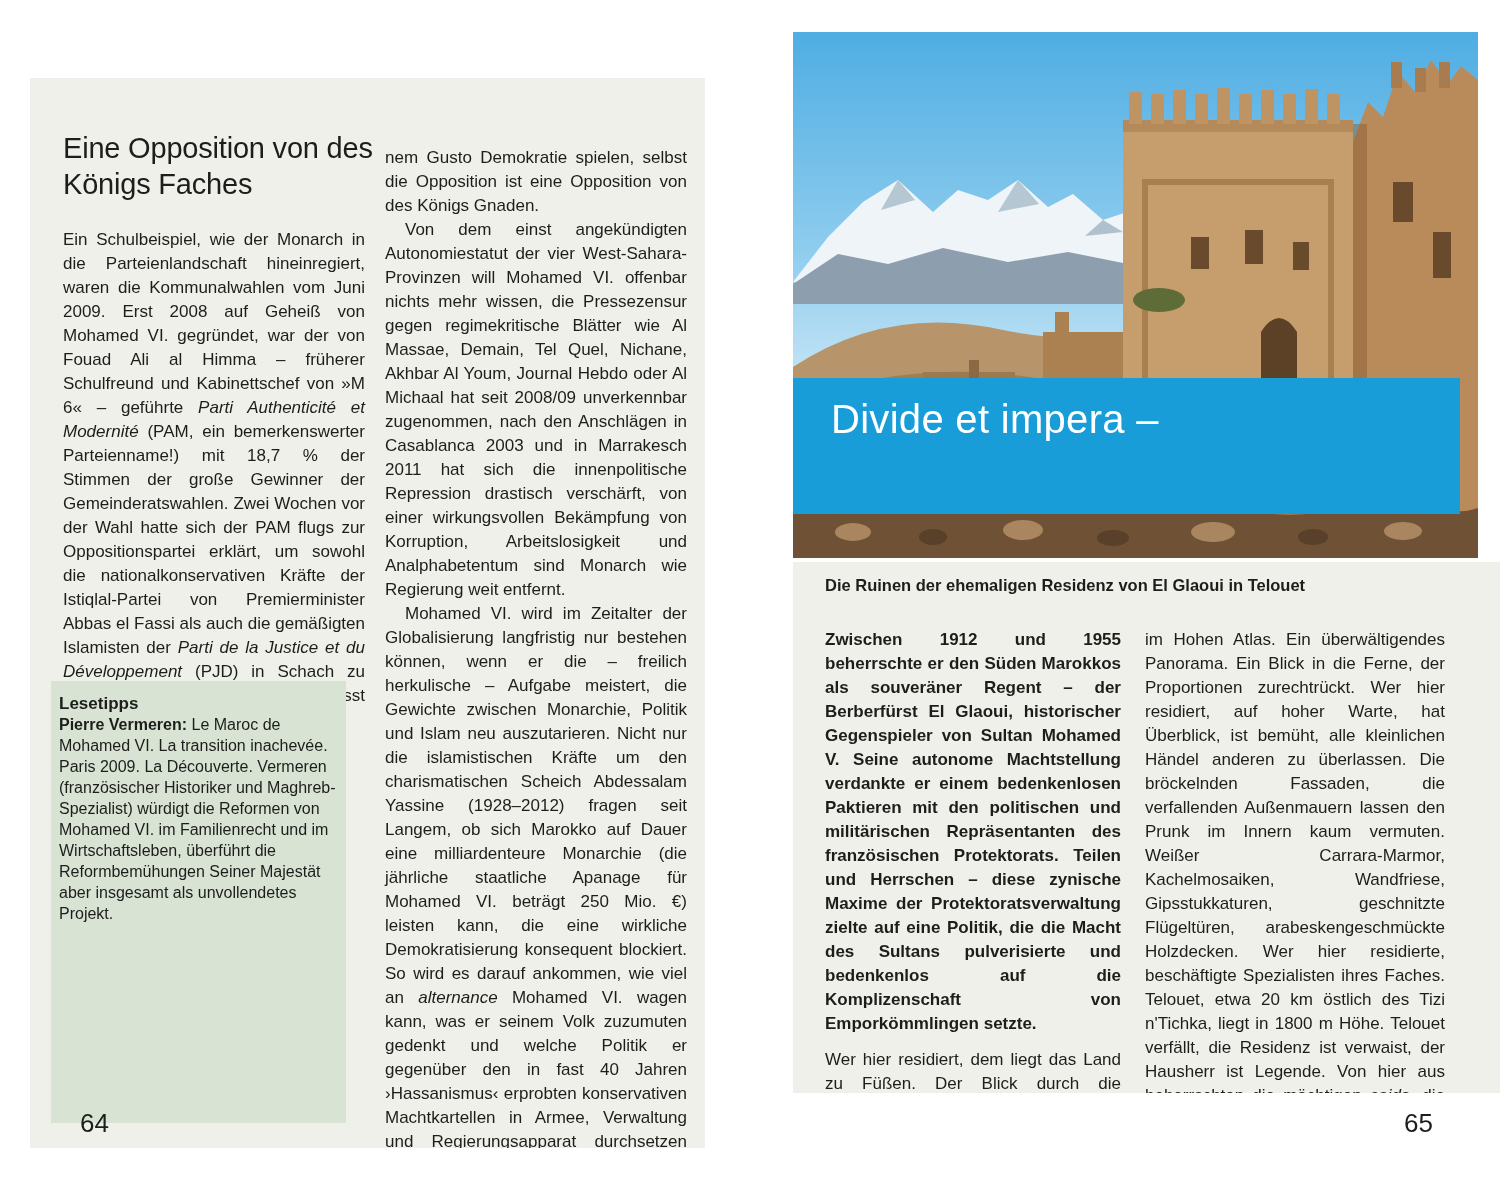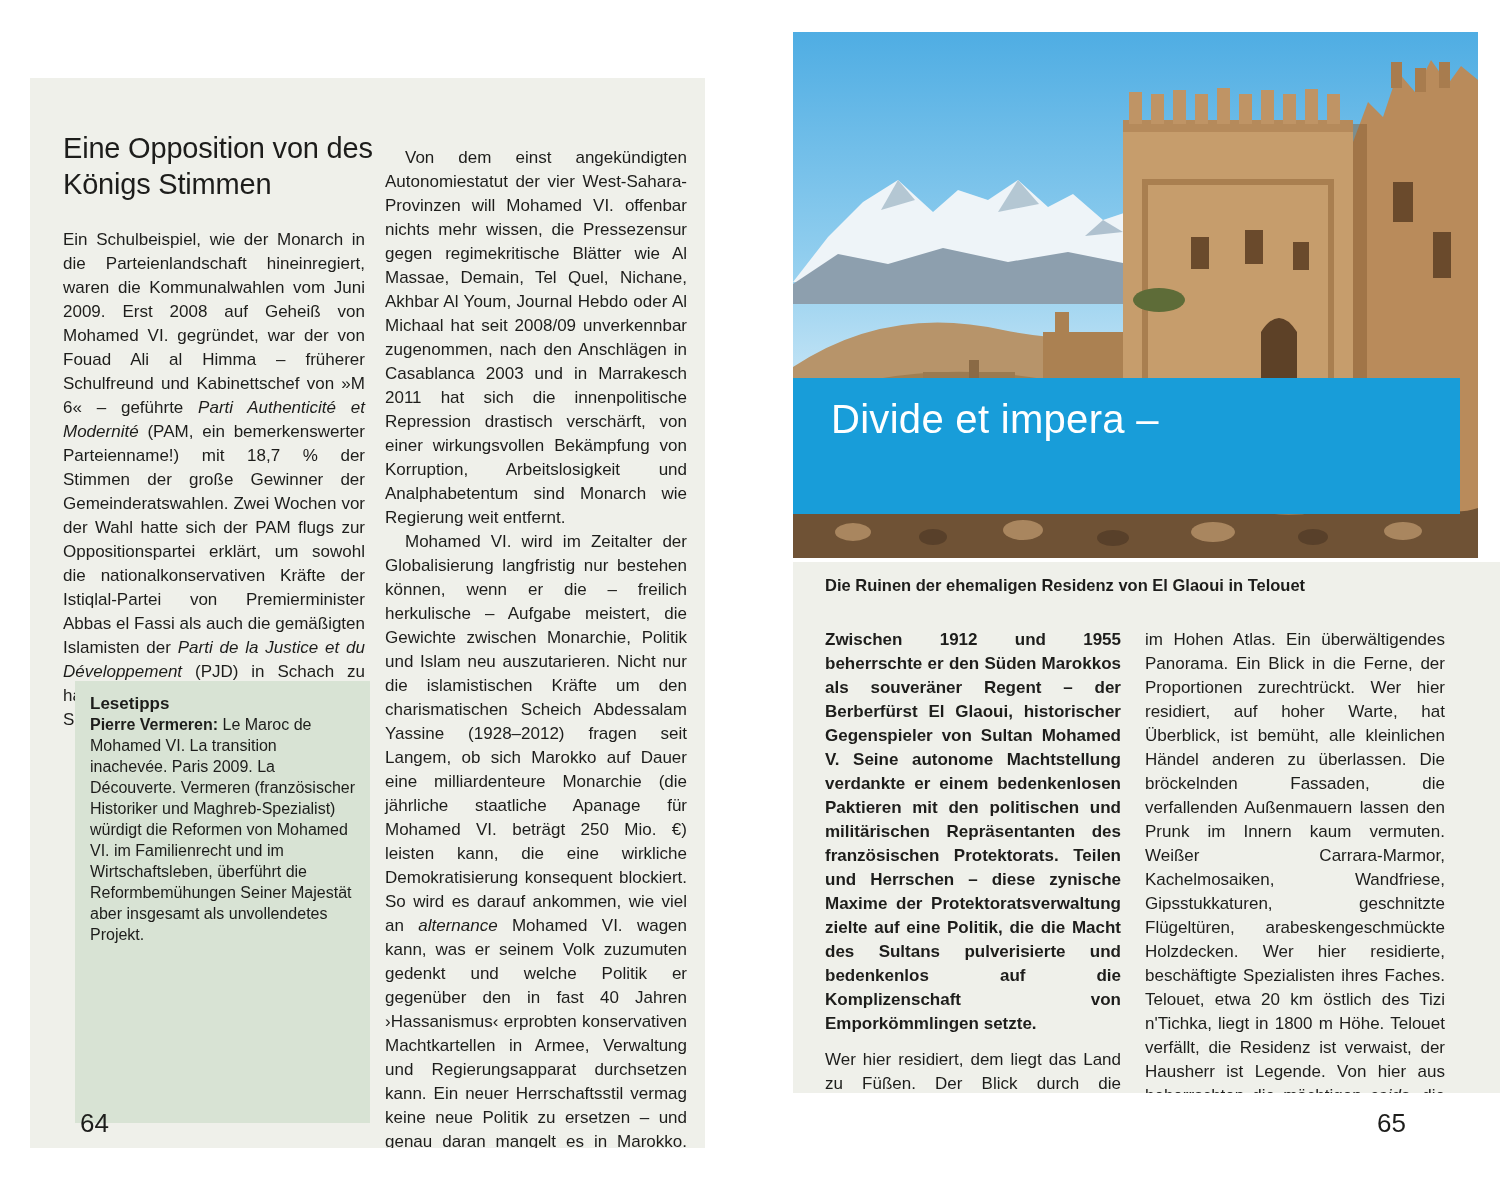--- a/index.html
+++ b/index.html
@@ -14,47 +14,48 @@
   .col p{margin:0;text-align:justify;hyphens:auto;-webkit-hyphens:auto;}
   .c1{left:33px;top:150px;width:302px;}
   .c2{left:355px;top:68px;width:302px;}
   .r1{left:32px;top:66px;width:296px;}
   .r2{left:352px;top:66px;width:300px;}
   .ind{text-indent:20px;}
   .gap{margin-top:12px !important;}
   .lead{font-weight:bold;}
   .it{font-style:italic;}
   .bd{font-weight:bold;}
-  .tips{position:absolute;left:45px;top:603px;width:295px;height:442px;background:#d8e3d4;
-        box-sizing:border-box;padding:12px 15px;font-size:16px;line-height:21px;overflow:hidden;}
+  .tips{position:absolute;left:21px;top:603px;width:295px;height:442px;background:#d8e3d4;
+        box-sizing:border-box;padding:12px 8px;font-size:16px;line-height:21px;overflow:hidden;}
   .tips p{margin:0;text-align:left;}
   .tips-title{font-weight:bold;font-size:17px;}
   .photo{position:absolute;left:793px;top:32px;width:685px;height:526px;overflow:hidden;}
   .banner{position:absolute;left:793px;top:378px;width:667px;height:136px;background:#189dd9;
           box-sizing:border-box;padding:15px 0 0 38px;z-index:5;}
   .banner-line{color:#ffffff;font-size:40px;line-height:52px;font-weight:400;letter-spacing:0.3px;}
   .caption{position:absolute;left:32px;top:12px;width:620px;margin:0;font-size:16.5px;
            font-weight:bold;line-height:22px;}
   .pagenum{position:absolute;top:1108px;font-size:26px;line-height:30px;}
   .pagenum.pl{left:80px;}
-  .pagenum.pr{left:1350px;width:83px;text-align:center;}
+  .pagenum.pr{left:1350px;width:83px;text-align:right;}
 </style>
 </head>
 <body>
 
 <div class="sheet">
 
   <section class="panel left">
-    <h1><span>Eine Opposition von des</span><br><span>Königs Stimmen</span></h1>
+    <h1><span>Eine Opposition von des</span><br><span>Königs Faches</span></h1>
 
     <div class="col c1">
       <p><span>Ein Schulbeispiel, wie der Monarch in die Parteienlandschaft hineinregiert, waren die Kommunalwahlen vom Juni 2009. Erst 2008 auf Geheiß von Mohamed VI. gegründet, war der von Fouad Ali al Himma – früherer Schulfreund und Kabinettschef von »M 6« – geführte </span><span class="it">Parti Authenticité et Modernité</span><span> (PAM, ein bemerkenswerter Parteienname!) mit 18,7 % der Stimmen der große Gewinner der Gemeinderatswahlen. Zwei Wochen vor der Wahl hatte sich der PAM flugs zur Oppositionspartei erklärt, um sowohl die nationalkonservativen Kräfte der Istiqlal-Partei von Premierminister Abbas el Fassi als auch die gemäßigten Islamisten der </span><span class="it">Parti de la Justice et du Développement</span><span> (PJD) in Schach zu halten. Die Rechnung ging auf: So lässt Seine Majestät im Land nach sei-</span></p>
     </div>
 
     <div class="col c2">
+      <p><span>nem Gusto Demokratie spielen, selbst die Opposition ist eine Opposition von des Königs Gnaden.</span></p>
       <p class="ind"><span>Von dem einst angekündigten Autonomiestatut der vier West-Sahara-Provinzen will Mohamed VI. offenbar nichts mehr wissen, die Pressezensur gegen regimekritische Blätter wie Al Massae, Demain, Tel Quel, Nichane, Akhbar Al Youm, Journal Hebdo oder Al Michaal hat seit 2008/09 unverkennbar zugenommen, nach den Anschlägen in Casablanca 2003 und in Marrakesch 2011 hat sich die innenpolitische Repression drastisch verschärft, von einer wirkungsvollen Bekämpfung von Korruption, Arbeitslosigkeit und Analphabetentum sind Monarch wie Regierung weit entfernt.</span></p>
       <p class="ind"><span>Mohamed VI. wird im Zeitalter der Globalisierung langfristig nur bestehen können, wenn er die – freilich herkulische – Aufgabe meistert, die Gewichte zwischen Monarchie, Politik und Islam neu auszutarieren. Nicht nur die islamistischen Kräfte um den charismatischen Scheich Abdessalam Yassine (1928–2012) fragen seit Langem, ob sich Marokko auf Dauer eine milliardenteure Monarchie (die jährliche staatliche Apanage für Mohamed VI. beträgt 250 Mio. €) leisten kann, die eine wirkliche Demokratisierung konsequent blockiert. So wird es darauf ankommen, wie viel an </span><span class="it">alternance</span><span> Mohamed VI. wagen kann, was er seinem Volk zuzumuten gedenkt und welche Politik er gegenüber den in fast 40 Jahren ›Hassanismus‹ erprobten konservativen Machtkartellen in Armee, Verwaltung und Regierungsapparat durchsetzen kann. Ein neuer Herrschaftsstil vermag keine neue Politik zu ersetzen – und genau daran mangelt es in Marokko. Der Machtkampf in der Arena der Politik hat womöglich gerade erst begonnen.</span></p>
     </div>
 
     <aside class="tips">
       <p class="tips-title">Lesetipps</p>
       <p><span class="bd">Pierre Vermeren:</span><span> Le Maroc de Mohamed VI. La transition inachevée. Paris 2009. La Découverte. Vermeren (französischer Historiker und Maghreb-Spezialist) würdigt die Reformen von Mohamed VI. im Familienrecht und im Wirtschaftsleben, überführt die Reformbemühungen Seiner Majestät aber insgesamt als unvollendetes Projekt.</span></p>
     </aside>
   </section>
 

